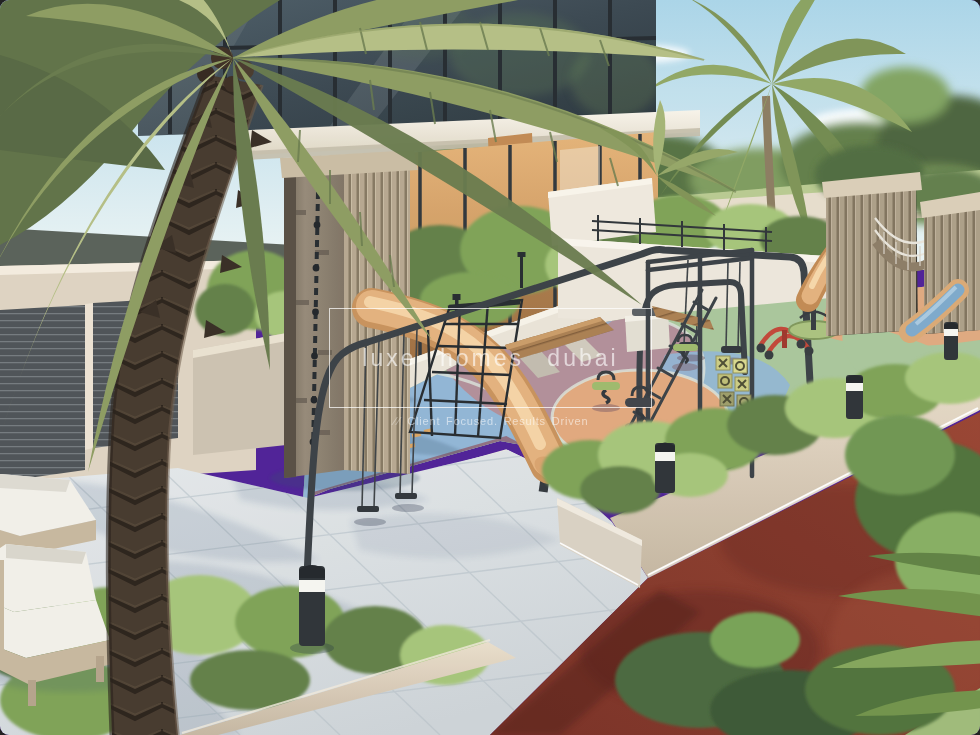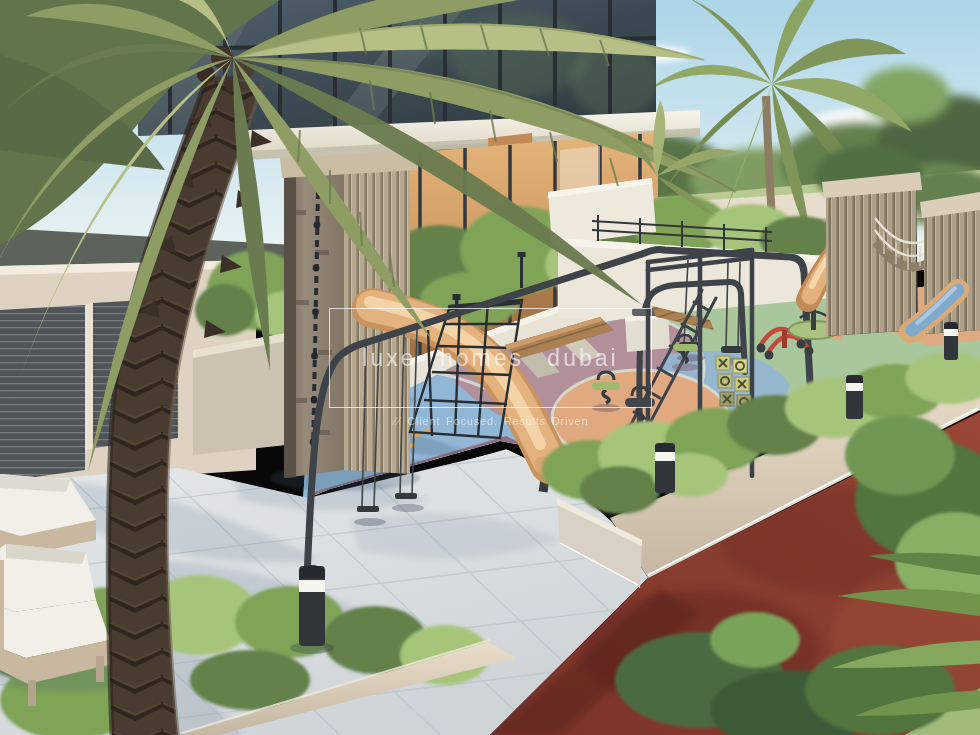--- a/index.html
+++ b/index.html
@@ -1,17 +1,17 @@
 <!DOCTYPE html>
 <html style="--c-sky_top: #a9d4e8; --c-sky_low: #edf5f4; --c-cloud: #ffffff; --c-tree_far: #67854c; --c-tree_far_dark: #49623a; --c-lawn: #b7c98f; --c-wall_far: #e6dccb; --c-glass_dark: #3c4a54; --c-glass_frame: #22282d; --c-slab: #f1ede3; --c-amber: #d39a62; --c-wall_beige: #ddd2c0; --c-gate_dark: #4b5054; --c-planter: #cbc1af; --c-hedge: #5f7d45; --c-bush: #7ba053; --c-bush_light: #a4c477; --c-rubber_green: #a8c599; --c-rubber_blue: #8fb4d4; --c-rubber_mauve: #b08d97; --c-rubber_purple: #8d6d7e; --c-rubber_orange: #e0a77b; --c-curb: #e9e7df; --c-paving: #d9dde0; --c-paving_shadow: #52708c; --c-track: #8a392c; --c-track_dark: #5f241c; --c-tower_stone: #8b7f70; --c-tower_wood: #b5a68e; --c-wood_dark: #84765f; --c-slide_tan: #e3b07b; --c-slide_hi: #f5d6a8; --c-slide_blue: #7ba8ca; --c-equip_dark: #373d43; --c-bench_wood: #a97d4f; --c-concrete: #e2ddd1; --c-red_play: #c04435; --c-rider_green: #9cb86a; --c-palm_green: #8b9a5e; --c-palm_light: #b3bd83; --c-palm_dark: #66784a; --c-trunk: #43362a; --c-trunk_dark: #2a211a; --c-bollard: #2b3034; --c-led: #ffffff; --c-cushion: #f1efe8; --c-frame_beige: #c6b69c; --c-grass: #9db977;"><head>
 <meta charset="utf-8">
 <style>
   html,body{margin:0;padding:0;background:#222;}
   #stage{position:relative;width:980px;height:735px;overflow:hidden;
-         font-family:"Liberation Sans", sans-serif;background:#000000;}
+         font-family:"Liberation Sans", sans-serif;background:#4c1d95;border-radius:9px;}
   #scene{position:absolute;left:0;top:0;}
   
   .f-sky{fill:url(#gSky);} .f-cloud{fill:var(--c-cloud,#ffffff);}
   .f-lawn{fill:var(--c-lawn,#b7c98f);} .f-wallfar{fill:var(--c-wall_far,#e6dccb);}
   .f-slab{fill:url(#gSlab);} .f-wallbeige{fill:var(--c-wall_beige,#ddd2c0);} .f-planter{fill:var(--c-planter,#cbc1af);}
   .f-green{fill:var(--c-rubber_green,#a8c599);} .f-blue{fill:var(--c-rubber_blue,#8fb4d4);}
   .f-mauve{fill:var(--c-rubber_mauve,#b08d97);}
   .f-orange{fill:var(--c-rubber_orange,#e0a77b);} .f-paving{fill:url(#gPave);}
   .f-track{fill:url(#gTrack);} .f-concrete{fill:var(--c-concrete,#e2ddd1);}
   .f-cushion{fill:var(--c-cushion,#f1efe8);}

